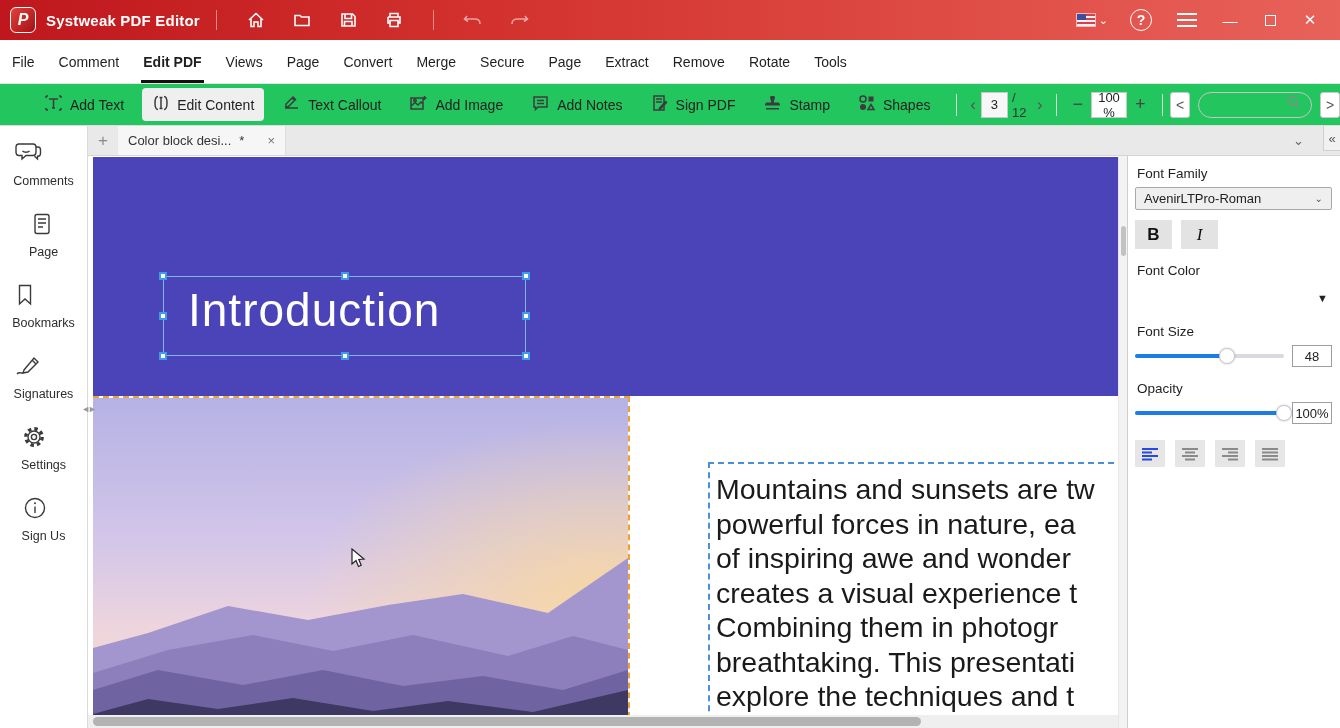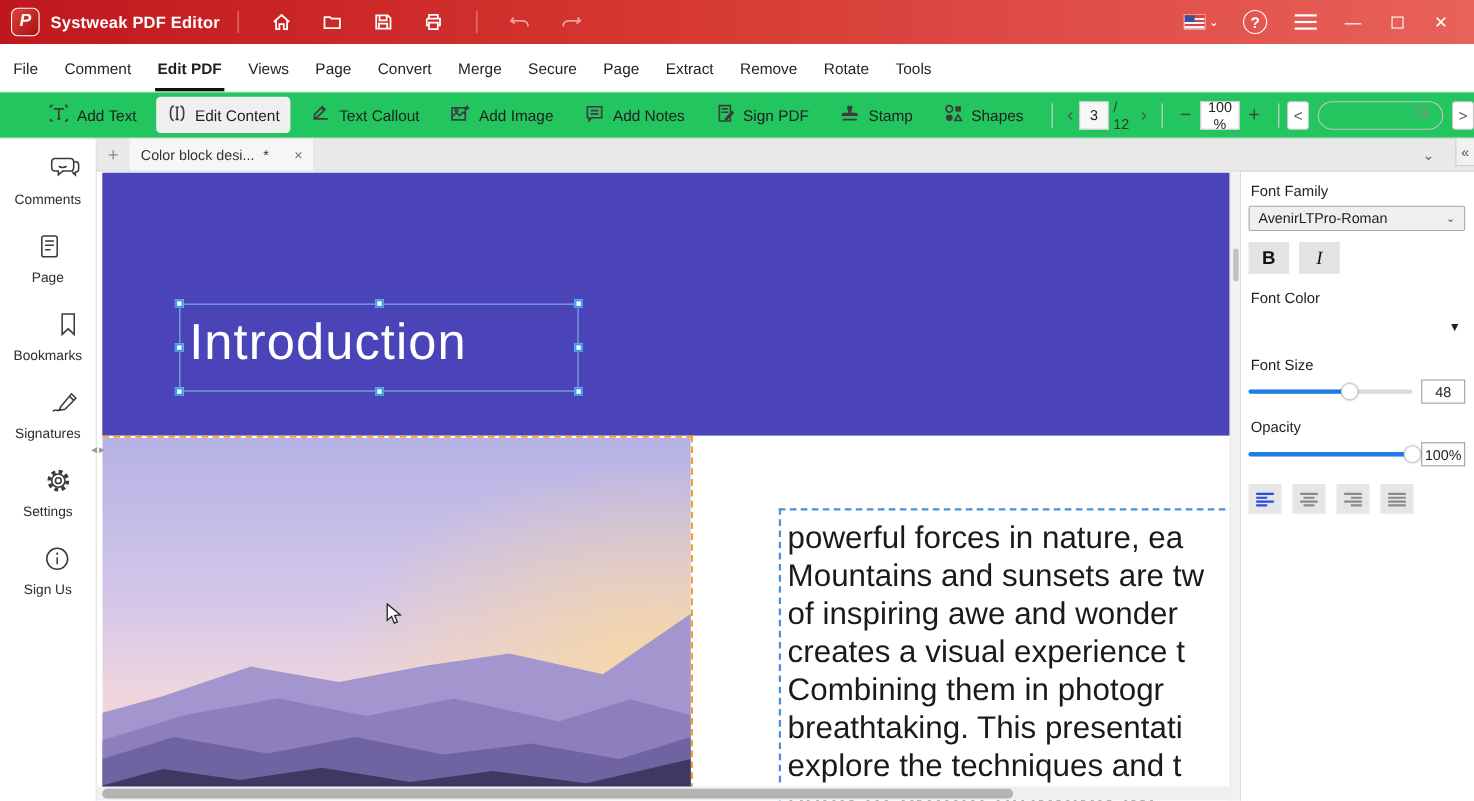--- a/index.html
+++ b/index.html
@@ -44,21 +44,21 @@
   .zoombox { width:48px; height:26px; }
   .pageof { font-size:13px; color:#333; margin:0 4px; }
   .zoom-pm { font-size:18px; color:#444; padding:0 8px; }
   .sq-btn { width:26px; height:26px; border:1px solid #c9c9c9; border-radius:3px; display:flex; align-items:center; justify-content:center; font-size:14px; color:#555; background:#fff;}
   .searchpill { width:150px; height:26px; border:1px solid #c4c4c4; border-radius:13px; margin:0 8px; display:flex; align-items:center; justify-content:flex-end; padding-right:10px;}
   .searchpill svg { stroke:#8a8a8a; fill:none; stroke-width:1.5;}
 
   
   .workspace { display:flex; height:602px; }
   .sidebar { width:88px; background:#fff; border-right:1px solid #d9d9d9; display:flex; flex-direction:column; align-items:center; padding-top:14px; gap:23px; position:relative;}
-  .side-item { display:flex; flex-direction:column; align-items:flex-end; gap:5px; color:#2d2d2d; font-size:12.5px; cursor:default;}
+  .side-item { display:flex; flex-direction:column; align-items:flex-start; gap:5px; color:#2d2d2d; font-size:12.5px; cursor:default;}
   .side-item svg { stroke:#3a3a3a; fill:none; stroke-width:1.4; }
   .splitter { position:absolute; right:-8px; top:278px; z-index:5; color:#9a9a9a; font-size:9px; letter-spacing:-2px;}
 
   .rightarea { flex:1; display:flex; flex-direction:column; }
 
   
   .tabbar { height:30px; background:#e9e9e9; border-bottom:1px solid #d5d5d5; display:flex; align-items:stretch; position:relative;}
   .tab-plus { width:30px; display:flex; align-items:center; justify-content:center; color:#8b8b8b; font-size:17px; }
   .tab { width:168px; background:#f6f6f6; display:flex; align-items:center; padding:0 10px; gap:8px; font-size:13px; color:#333; border-right:1px solid #dcdcdc;}
   .tab .star { color:#333; }
@@ -67,21 +67,21 @@
   .panel-collapse { position:absolute; right:0; top:0; width:17px; height:25px; background:#f1f1f1; border-left:1px solid #cfcfcf; border-bottom:1px solid #cfcfcf; display:flex; align-items:center; justify-content:center; color:#555; font-size:13px;}
 
   .contentrow { flex:1; display:flex; }
 
   
   .canvas { width:1030px; position:relative; background:#fff; overflow:hidden; }
   .purple-block { position:absolute; left:5px; top:1px; right:0; height:239px; background:#4b44b8; }
   .photo { position:absolute; left:5px; top:240px; width:537px; height:322px; border-top:2px dashed #f0a030; border-right:2px dashed #f0a030; }
   .photo svg { display:block; }
   .intro-box { position:absolute; left:75px; top:120px; width:363px; height:80px; border:1px solid #7fb6e8; }
-  .intro-text { position:absolute; left:8px; top:6px; font-size:46px; font-weight:300; color:#fff; letter-spacing:1px; white-space:nowrap; font-family:"Liberation Sans",sans-serif;}
+  .intro-text { position:absolute; left:24px; top:6px; font-size:46px; font-weight:300; color:#fff; letter-spacing:1px; white-space:nowrap; font-family:"Liberation Sans",sans-serif;}
   .handle { position:absolute; width:8px; height:8px; background:#fff; border:2px solid #3f9be8; }
   .h-tl{left:-5px;top:-5px;} .h-tm{left:50%;margin-left:-4px;top:-5px;} .h-tr{right:-5px;top:-5px;}
   .h-ml{left:-5px;top:50%;margin-top:-4px;} .h-mr{right:-5px;top:50%;margin-top:-4px;}
   .h-bl{left:-5px;bottom:-5px;} .h-bm{left:50%;margin-left:-4px;bottom:-5px;} .h-br{right:-5px;bottom:-5px;}
   .textblock { position:absolute; left:620px; top:306px; width:566px; height:300px; border:2px dashed #4a90d9; padding:8px 0 0 6px; overflow:hidden;}
   .textblock .line { font-size:28.5px; color:#1a1a1a; line-height:34.5px; white-space:nowrap; font-weight:400;}
   .hscroll { position:absolute; left:0; right:0; bottom:0; height:13px; background:#efefef; }
   .hscroll .thumb { position:absolute; left:5px; top:2px; width:828px; height:9px; background:#b3b3b3; border-radius:5px;}
   .cursor { position:absolute; left:263px; top:392px; }
 
@@ -353,22 +353,22 @@
             <rect width="535" height="320" fill="url(#sky)"></rect>
             <rect width="535" height="320" fill="url(#glow)"></rect>
             <path d="M0 250 L55 235 L135 208 L215 222 L295 207 L370 196 L455 215 L535 160 L535 320 L0 320 Z" fill="#a395cd"></path>
             <path d="M0 275 L75 252 L160 237 L240 253 L320 237 L415 258 L480 238 L535 252 L535 320 L0 320 Z" fill="#8b7cba" opacity="0.9"></path>
             <path d="M0 292 L65 272 L150 287 L230 272 L310 288 L390 278 L470 292 L535 272 L535 320 L0 320 Z" fill="#6e619e" opacity="0.92"></path>
             <path d="M0 316 L55 301 L125 311 L200 300 L280 313 L355 303 L440 314 L535 292 L535 320 L0 320 Z" fill="#3e3963"></path>
           </svg>
         </div>
 
         <div class="textblock">
+          <div class="line">Mountains and sunsets are tw</div>
           <div class="line">powerful forces in nature, ea</div>
-          <div class="line">Mountains and sunsets are tw</div>
           <div class="line">of inspiring awe and wonder</div>
           <div class="line">creates a visual experience t</div>
           <div class="line">Combining them in photogr</div>
           <div class="line">breathtaking. This presentati</div>
           <div class="line">explore the techniques and t</div>
           <div class="line">used to create stunning im</div>
         </div>
 
         <div class="cursor">
           <svg width="16" height="22" viewBox="0 0 16 22">

